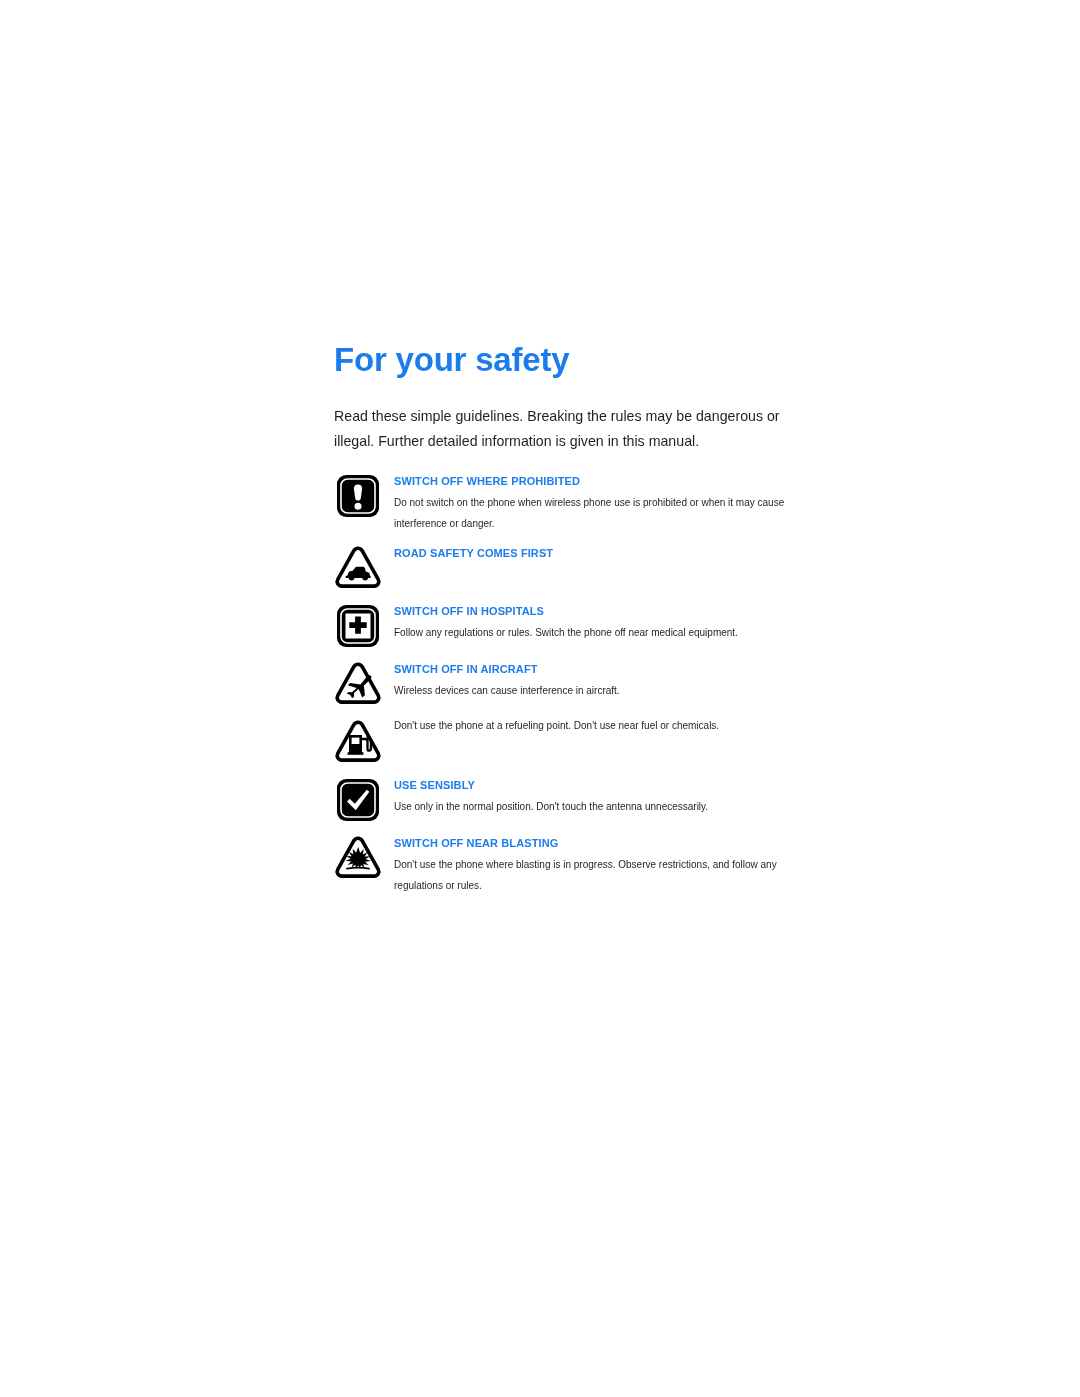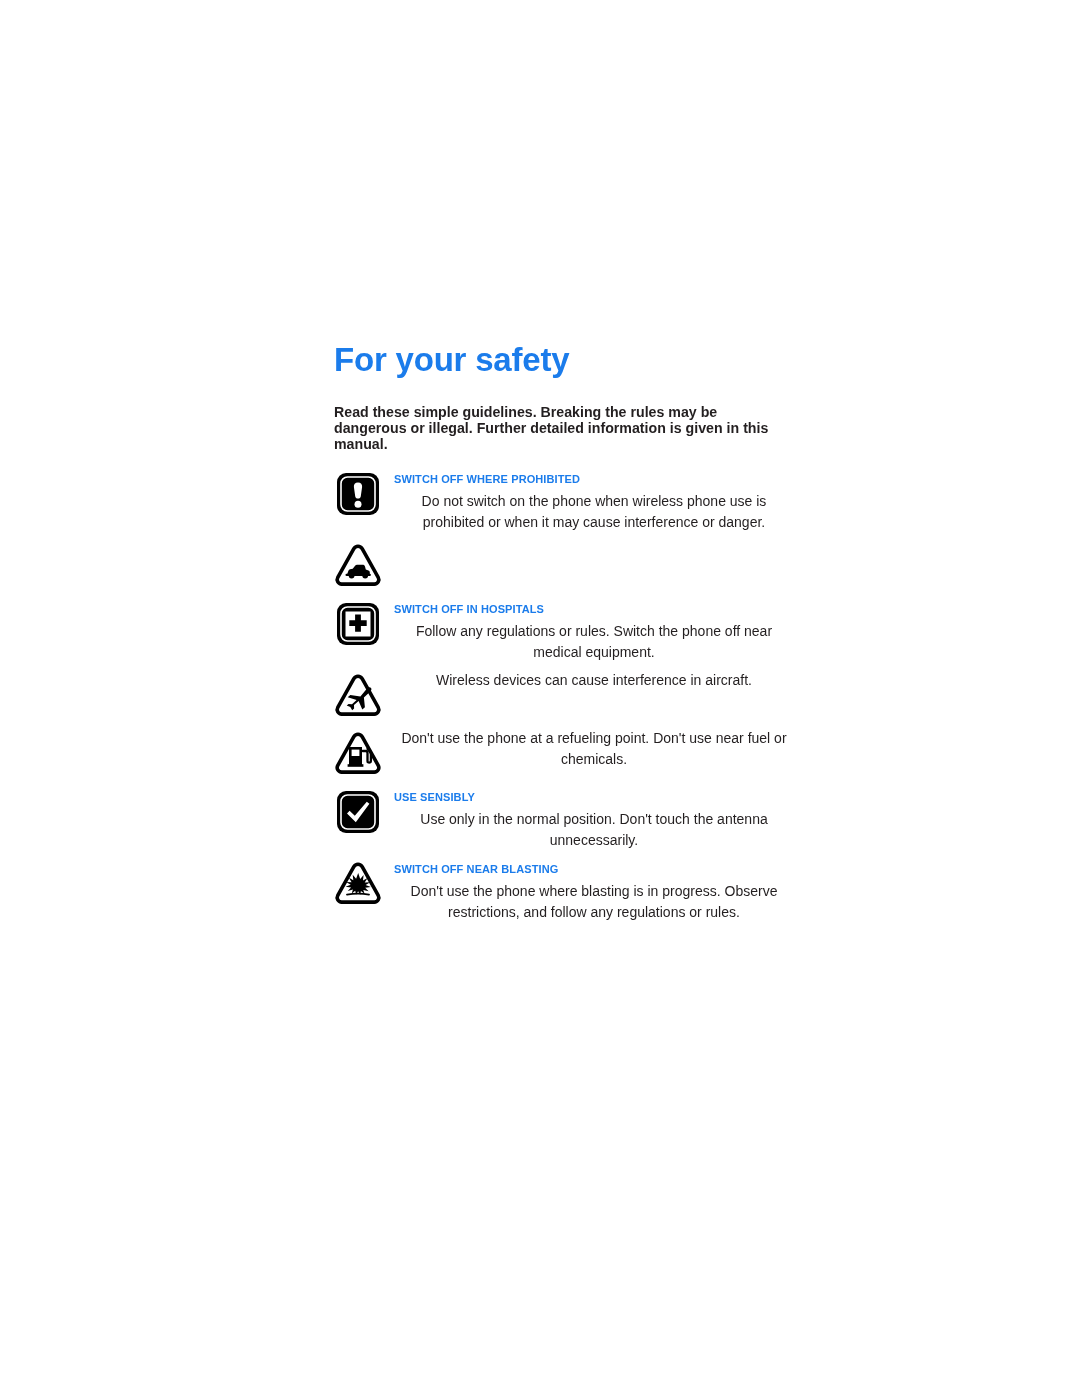--- a/index.html
+++ b/index.html
@@ -33,24 +33,23 @@
     font-size: 33px;
     font-weight: bold;
     letter-spacing: -0.2px;
     line-height: 40px;
     margin: 0 0 24px 0;
     padding: 0;
   }
   .intro {
     color: #231f20;
     font-size: 14.2px;
-    line-height: 16px;
+    line-height: 25px;
     margin: 0 0 16px 0;
     width: 458px;
-    font-weight: bold;
   }
   .safety-list {
     margin: 0;
     padding: 0;
     list-style: none;
   }
   .safety-item {
     position: relative;
     padding-left: 60px;
     margin-bottom: 8px;
@@ -73,25 +72,24 @@
     color: #1b7ceb;
     font-size: 11px;
     font-weight: bold;
     line-height: 22px;
     letter-spacing: 0.1px;
     margin: 0 0 1px 0;
     white-space: nowrap;
   }
   .item-body {
     color: #231f20;
-    font-size: 14px;
+    font-size: 10px;
     line-height: 20.5px;
     margin: 0;
     width: 400px;
-    text-align: center;
   }
 </style>
 </head>
 <body>
 
 <div class="page">
   <div class="content">
 
     <h1 class="page-title">For your safety</h1>
 
@@ -115,20 +113,21 @@
       <li class="safety-item">
         <span class="icon-box">
           <svg viewBox="0 0 48 48" xmlns="http://www.w3.org/2000/svg">
             <path d="M24 4.2 c1.9 0 3.4 1.0 4.3 2.6 L44.2 35.4 c1.7 3.0 -0.4 6.7 -3.9 6.7 H7.7 c-3.5 0 -5.6 -3.7 -3.9 -6.7 L19.7 6.8 C20.6 5.2 22.1 4.2 24 4.2 z" fill="none" stroke="#000000" stroke-width="3.6" stroke-linejoin="round"></path>
             <path d="M12.8 33.2 l1.6 -4.4 c0.3 -0.8 0.9 -1.3 1.7 -1.5 l2.6 -0.6 l2.4 -3.0 c0.5 -0.7 1.2 -1.0 2.0 -1.0 h5.4 c1.4 0 2.2 0.6 2.5 1.8 l0.8 3.0 l2.6 1.1 c0.9 0.4 1.4 1.0 1.4 1.9 v2.7 z" fill="#000000"></path>
             <circle cx="17.6" cy="33.6" r="2.9" fill="#000000"></circle>
             <circle cx="31.2" cy="33.6" r="2.9" fill="#000000"></circle>
             <path d="M12.6 32.9 h23.2" stroke="#000000" stroke-width="2.2" stroke-linecap="round"></path>
           </svg>
         </span>
+        <div class="item-heading">ROAD SAFETY COMES FIRST</div>
       </li>
 
 
       <li class="safety-item">
         <span class="icon-box">
           <svg viewBox="0 0 48 48" xmlns="http://www.w3.org/2000/svg">
             <rect x="3" y="3" width="42" height="42" rx="9" ry="9" fill="#000000"></rect>
             <rect x="7" y="7" width="34" height="34" rx="6.5" ry="6.5" fill="none" stroke="#ffffff" stroke-width="1.6"></rect>
             <rect x="11.5" y="11.5" width="25" height="25" fill="#ffffff"></rect>
             <path d="M21.1 14.4 h5.8 v5.8 h5.8 v5.8 h-5.8 v5.8 h-5.8 v-5.8 h-5.8 v-5.8 h5.8 z" fill="#000000"></path>
@@ -138,20 +137,21 @@
         <p class="item-body">Follow any regulations or rules. Switch the phone off near medical equipment.</p>
       </li>
 
       <li class="safety-item">
         <span class="icon-box">
           <svg viewBox="0 0 48 48" xmlns="http://www.w3.org/2000/svg">
             <path d="M24 4.2 c1.9 0 3.4 1.0 4.3 2.6 L44.2 35.4 c1.7 3.0 -0.4 6.7 -3.9 6.7 H7.7 c-3.5 0 -5.6 -3.7 -3.9 -6.7 L19.7 6.8 C20.6 5.2 22.1 4.2 24 4.2 z" fill="none" stroke="#000000" stroke-width="3.6" stroke-linejoin="round"></path>
             <path d="M33.0 16.4 c1.4 -1.3 3.2 -1.4 4.0 -0.5 c0.8 0.9 0.5 2.6 -0.9 3.9 l-6.2 5.6 l1.0 9.9 l-2.6 2.3 l-3.7 -8.6 l-4.6 4.1 l0.1 3.5 l-1.9 1.7 l-1.9 -3.4 l-3.6 -1.3 l1.9 -1.7 l3.4 0.3 l4.6 -4.1 l-8.9 -2.9 l2.6 -2.3 l10.1 1.6 z" fill="#000000"></path>
           </svg>
         </span>
+        <div class="item-heading">SWITCH OFF IN AIRCRAFT</div>
         <p class="item-body">Wireless devices can cause interference in aircraft.</p>
       </li>
 
       <li class="safety-item">
         <span class="icon-box">
           <svg viewBox="0 0 48 48" xmlns="http://www.w3.org/2000/svg">
             <path d="M24 4.2 c1.9 0 3.4 1.0 4.3 2.6 L44.2 35.4 c1.7 3.0 -0.4 6.7 -3.9 6.7 H7.7 c-3.5 0 -5.6 -3.7 -3.9 -6.7 L19.7 6.8 C20.6 5.2 22.1 4.2 24 4.2 z" fill="none" stroke="#000000" stroke-width="3.6" stroke-linejoin="round"></path>
             <rect x="15.0" y="17.0" width="13.0" height="18.5" fill="#000000"></rect>
             <rect x="17.6" y="19.6" width="7.8" height="6.4" fill="#ffffff"></rect>
             <path d="M28.6 21.0 h3.0 c1.1 0 1.9 0.8 1.9 1.9 v8.0 c0 1.0 0.8 1.7 1.7 1.7 c1.0 0 1.7 -0.8 1.7 -1.8 v-7.0" fill="none" stroke="#000000" stroke-width="2.3" stroke-linecap="round"></path>

